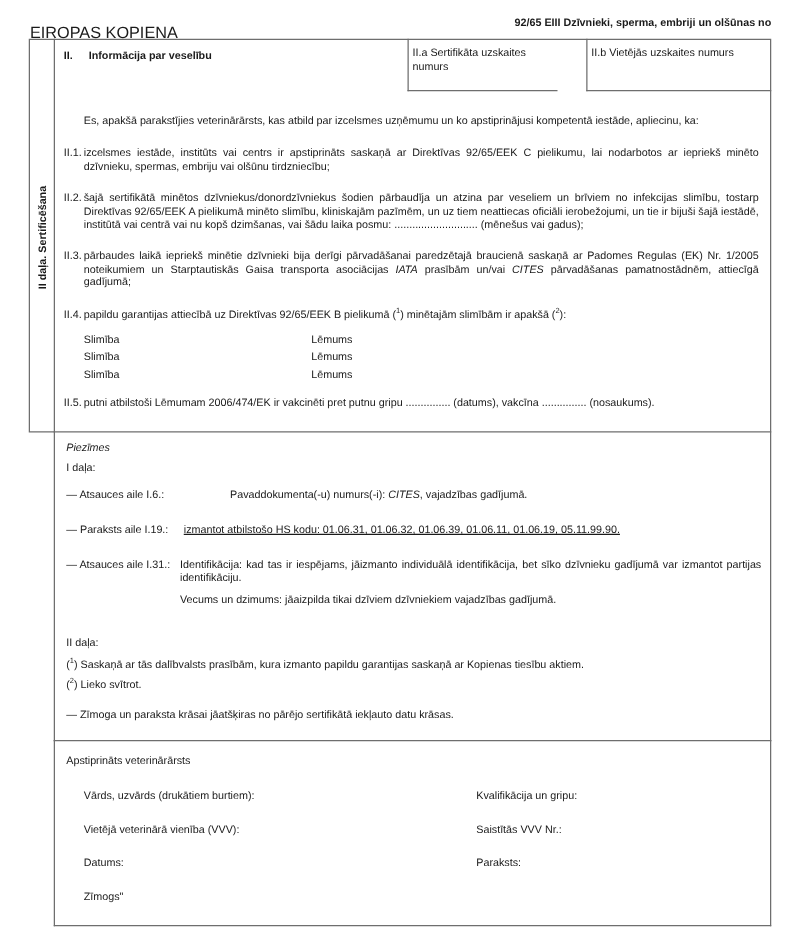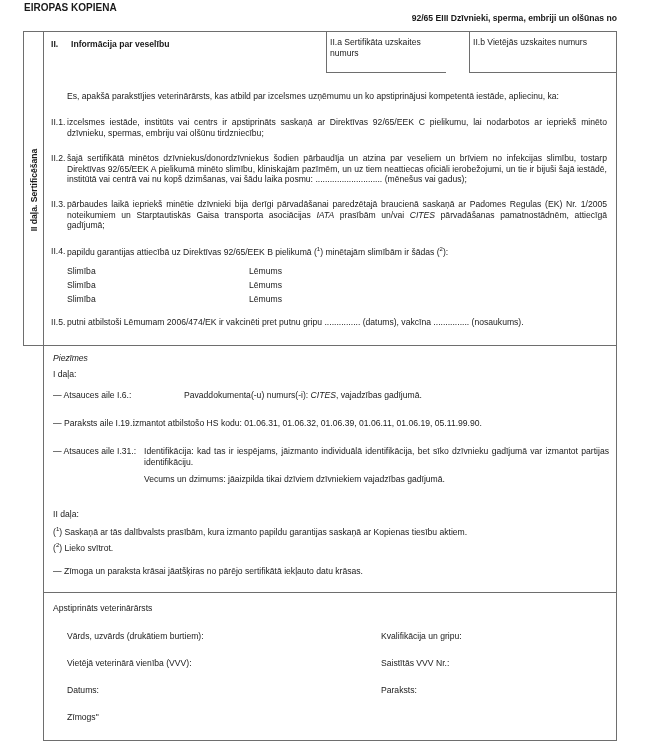--- a/index.html
+++ b/index.html
@@ -5,21 +5,21 @@
   html, body { margin: 0; padding: 0; background: #ffffff; }
   body {
     width: 645px; height: 744px; position: relative; overflow: hidden;
     font-family: "Liberation Sans", sans-serif; color: #1a1a1a;
     font-size: 8.6px; line-height: 1.25;
   }
   .abs { position: absolute; }
   .bold { font-weight: bold; text-align: center; }
   .ital { font-style: italic; }
 
-  #hdr-left { left: 24px; top: 2px; font-weight: bold; font-size: 10px; }
+  #hdr-left { left: 24px; top: 18px; font-weight: normal; font-size: 13px; }
   #hdr-right { right: 28px; top: 13px; text-align: right; font-weight: bold; font-size: 8.6px; line-height: 1.2; }
 
   
   #sec2 { left: 23px; top: 31px; width: 594px; height: 315px; border: 1px solid #6e6e6e; box-sizing: border-box; }
   #vstrip { left: 23px; top: 31px; width: 21px; height: 315px; border-right: 1px solid #6e6e6e; box-sizing: border-box; }
   #vlabel {
     position: absolute; left: 34px; top: 190px;
     transform: translate(-50%, -50%) rotate(-90deg);
     white-space: nowrap; font-weight: bold; font-size: 8.6px;
   }
@@ -63,41 +63,41 @@
 <div class="num" style="top:117px;">II.1.</div>
 <div class="para" style="top:117px;">izcelsmes iestāde, institūts vai centrs ir apstiprināts saskaņā ar Direktīvas 92/65/EEK C pielikumu, lai nodarbotos ar iepriekš minēto dzīvnieku, spermas, embriju vai olšūnu tirdzniecību;</div>
 
 <div class="num" style="top:153px;">II.2.</div>
 <div class="para" style="top:153px;">šajā sertifikātā minētos dzīvniekus/donordzīvniekus šodien pārbaudīja un atzina par veseliem un brīviem no infekcijas slimību, tostarp Direktīvas 92/65/EEK A pielikumā minēto slimību, kliniskajām pazīmēm, un uz tiem neattiecas oficiāli ierobežojumi, un tie ir bijuši šajā iestādē, institūtā vai centrā vai nu kopš dzimšanas, vai šādu laika posmu: ............................ (mēnešus vai gadus);</div>
 
 <div class="num" style="top:199px;">II.3.</div>
 <div class="para" style="top:199px;"><span>pārbaudes laikā iepriekš minētie dzīvnieki bija derīgi pārvadāšanai paredzētajā braucienā saskaņā ar Padomes Regulas (EK) Nr. 1/2005 noteikumiem un Starptautiskās Gaisa transporta asociācijas </span><span class="ital">IATA</span><span> prasībām un/vai </span><span class="ital">CITES</span><span> pārvadāšanas pamatnostādnēm, attiecīgā gadījumā;</span></div>
 
 <div class="num" style="top:246px;">II.4.</div>
-<div class="para" style="top:246px;"><span>papildu garantijas attiecībā uz Direktīvas 92/65/EEK B pielikumā (</span><sup style="font-size:6px;">1</sup><span>) minētajām slimībām ir šādas (</span><sup style="font-size:6px;">2</sup><span>):</span></div>
+<div class="para" style="top:246px;"><span>papildu garantijas attiecībā uz Direktīvas 92/65/EEK B pielikumā (</span><sup style="font-size:6px;">1</sup><span>) minētajām slimībām ir apakšā (</span><sup style="font-size:6px;">2</sup><span>):</span></div>
 
 <div class="abs" style="left:67px; top:266px;">Slimība</div>
 <div class="abs" style="left:249px; top:266px;">Lēmums</div>
 <div class="abs" style="left:67px; top:280px;">Slimība</div>
 <div class="abs" style="left:249px; top:280px;">Lēmums</div>
 <div class="abs" style="left:67px; top:294px;">Slimība</div>
 <div class="abs" style="left:249px; top:294px;">Lēmums</div>
 
 <div class="num" style="top:317px;">II.5.</div>
 <div class="para" style="top:317px;">putni atbilstoši Lēmumam 2006/474/EK ir vakcinēti pret putnu gripu ............... (datums), vakcīna ............... (nosaukums).</div>
 
 <div class="abs" id="notes"></div>
 <div class="abs ital" style="left:53px; top:353px;text-align:right;">Piezīmes</div>
 <div class="abs" style="left:53px; top:369px;">I daļa:</div>
 
 <div class="dash" style="top:390px;">— Atsauces aile I.6.:</div>
 <div class="ref-text" style="top:390px;margin-left:40px;"><span>Pavaddokumenta(-u) numurs(-i): </span><span class="ital">CITES</span><span>, vajadzības gadījumā.</span></div>
 
 <div class="dash" style="top:418px;">— Paraksts aile I.19.:</div>
-<div class="ref-text" style="top:418px; left:133px;">izmantot atbilstošo HS kodu: 01.06.31, 01.06.32, 01.06.39, 01.06.11, 01.06.19, 05.11.99.90.</div>
+<div class="ref-text" style="top:418px; left:147px;text-decoration:underline;">izmantot atbilstošo HS kodu: 01.06.31, 01.06.32, 01.06.39, 01.06.11, 01.06.19, 05.11.99.90.</div>
 
 <div class="dash" style="top:446px;">— Atsauces aile I.31.:</div>
 <div class="ref-text" style="top:446px;">Identifikācija: kad tas ir iespējams, jāizmanto individuālā identifikācija, bet sīko dzīvnieku gadījumā var izmantot partijas identifikāciju.</div>
 <div class="ref-text" style="top:474px;">Vecums un dzimums: jāaizpilda tikai dzīviem dzīvniekiem vajadzības gadījumā.</div>
 
 <div class="abs" style="left:53px; top:509px;">II daļa:</div>
 <div class="abs" style="left:53px; top:526px;">(<sup style="font-size:6px;">1</sup>) <span>Saskaņā ar tās dalībvalsts prasībām, kura izmanto papildu garantijas saskaņā ar Kopienas tiesību aktiem.</span></div>
 <div class="abs" style="left:53px; top:542px;">(<sup style="font-size:6px;">2</sup>) <span>Lieko svītrot.</span></div>
 <div class="abs" style="left:53px; top:566px;">— Zīmoga un paraksta krāsai jāatšķiras no pārējo sertifikātā iekļauto datu krāsas.</div>
 

